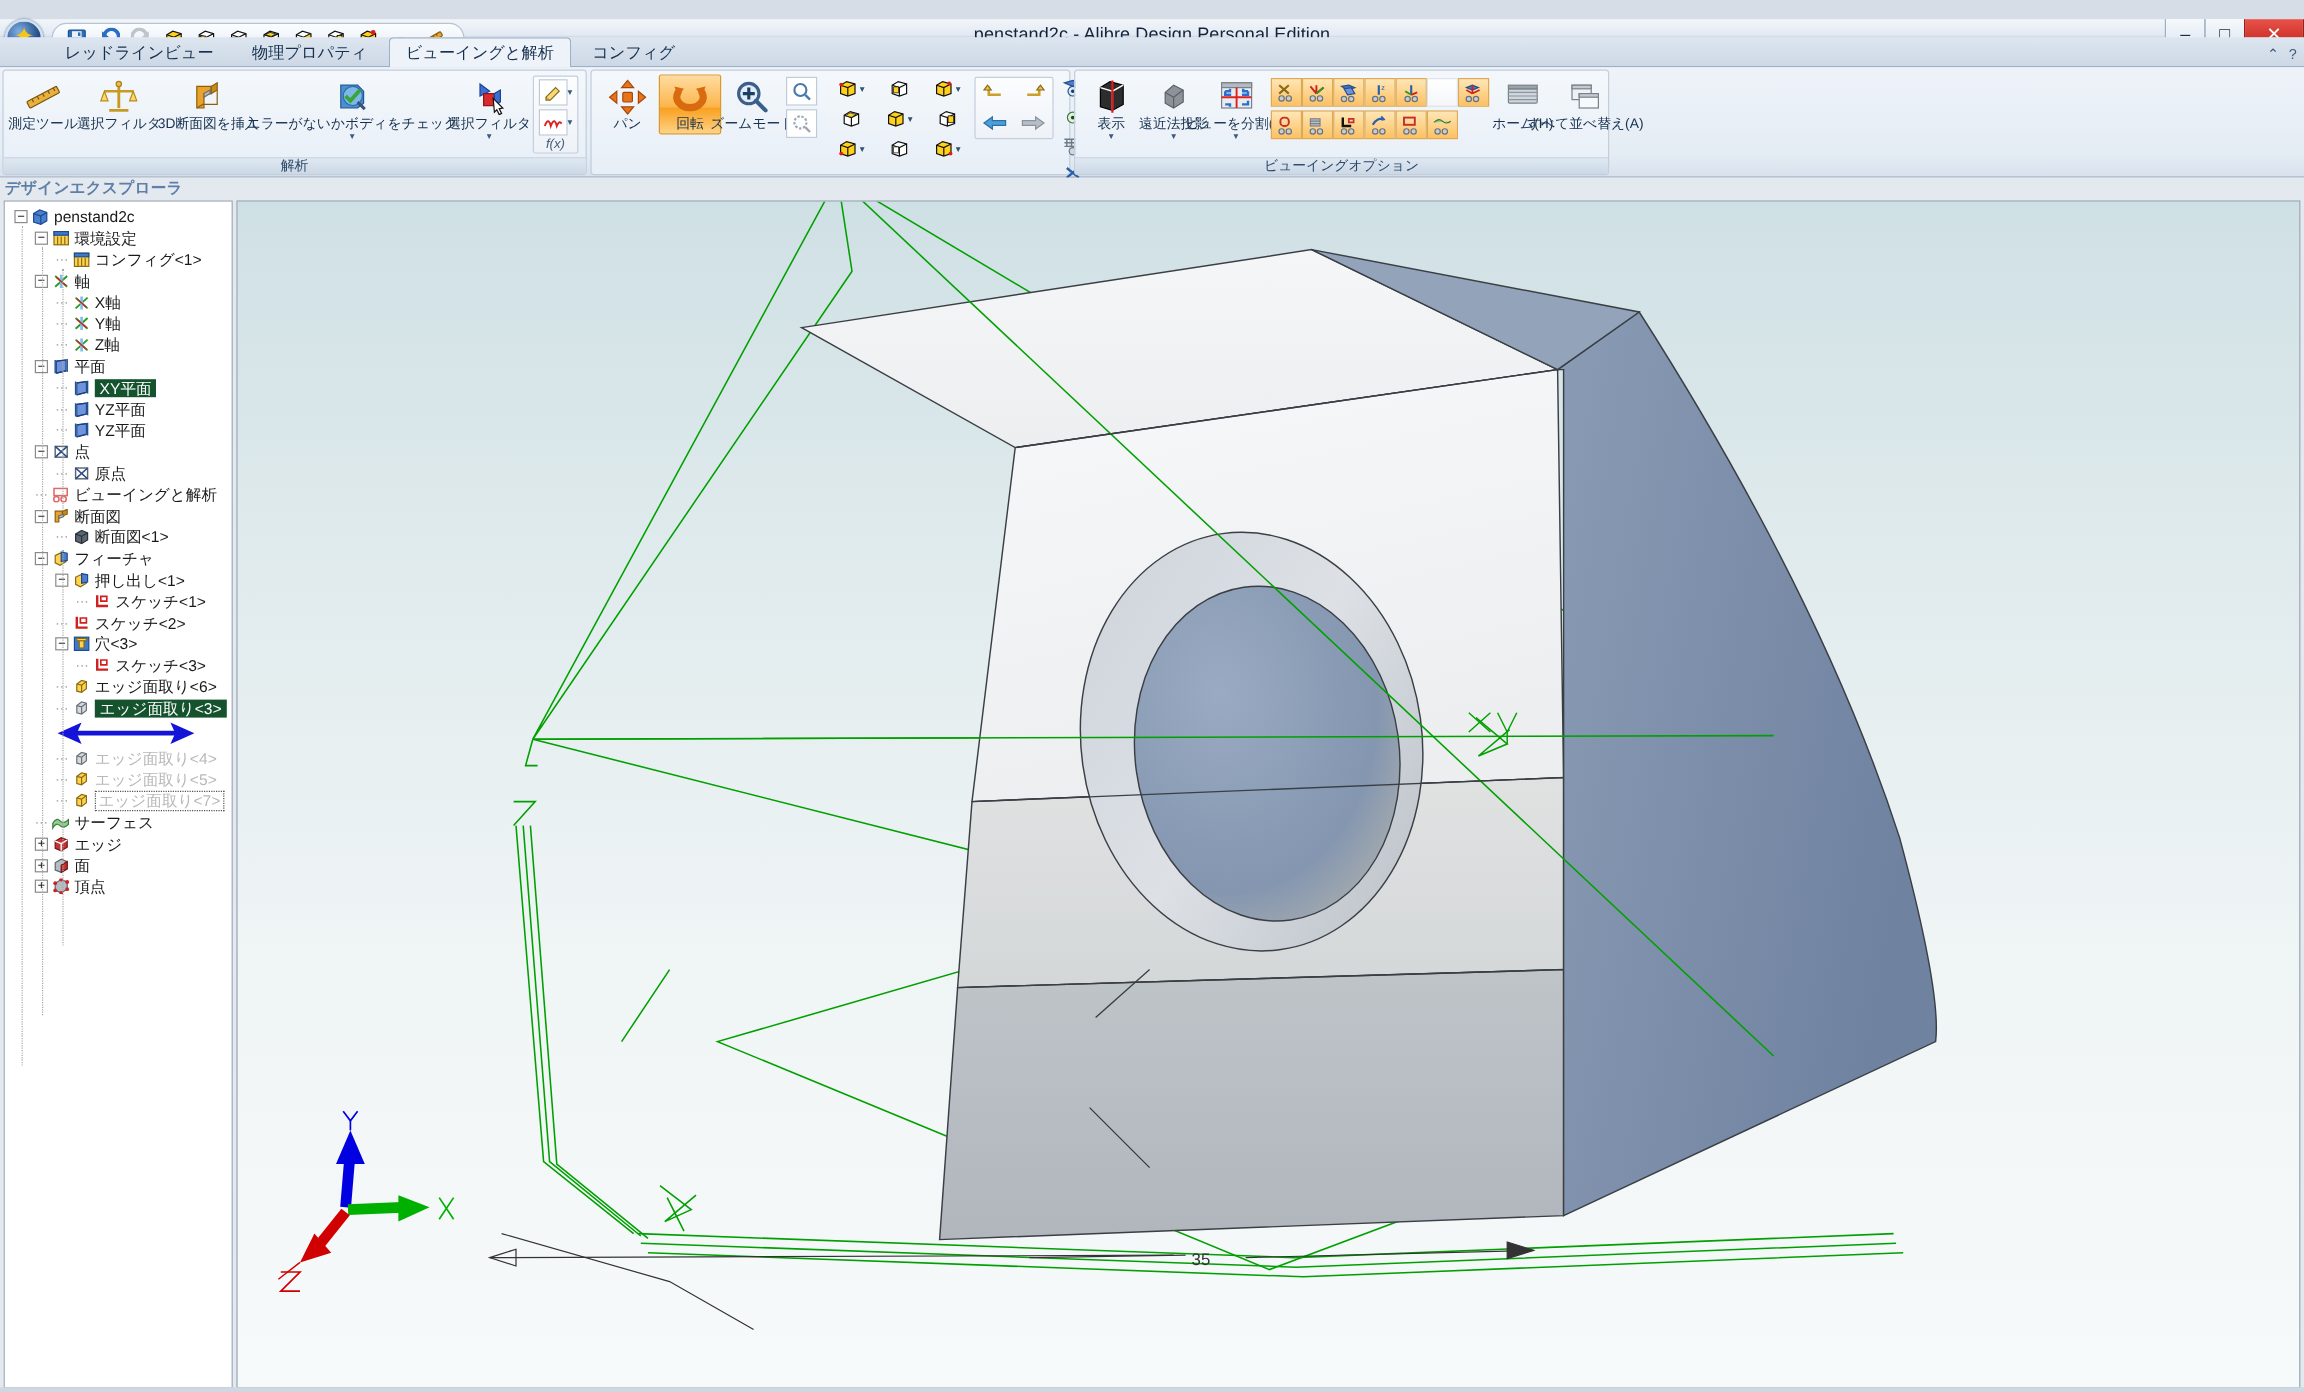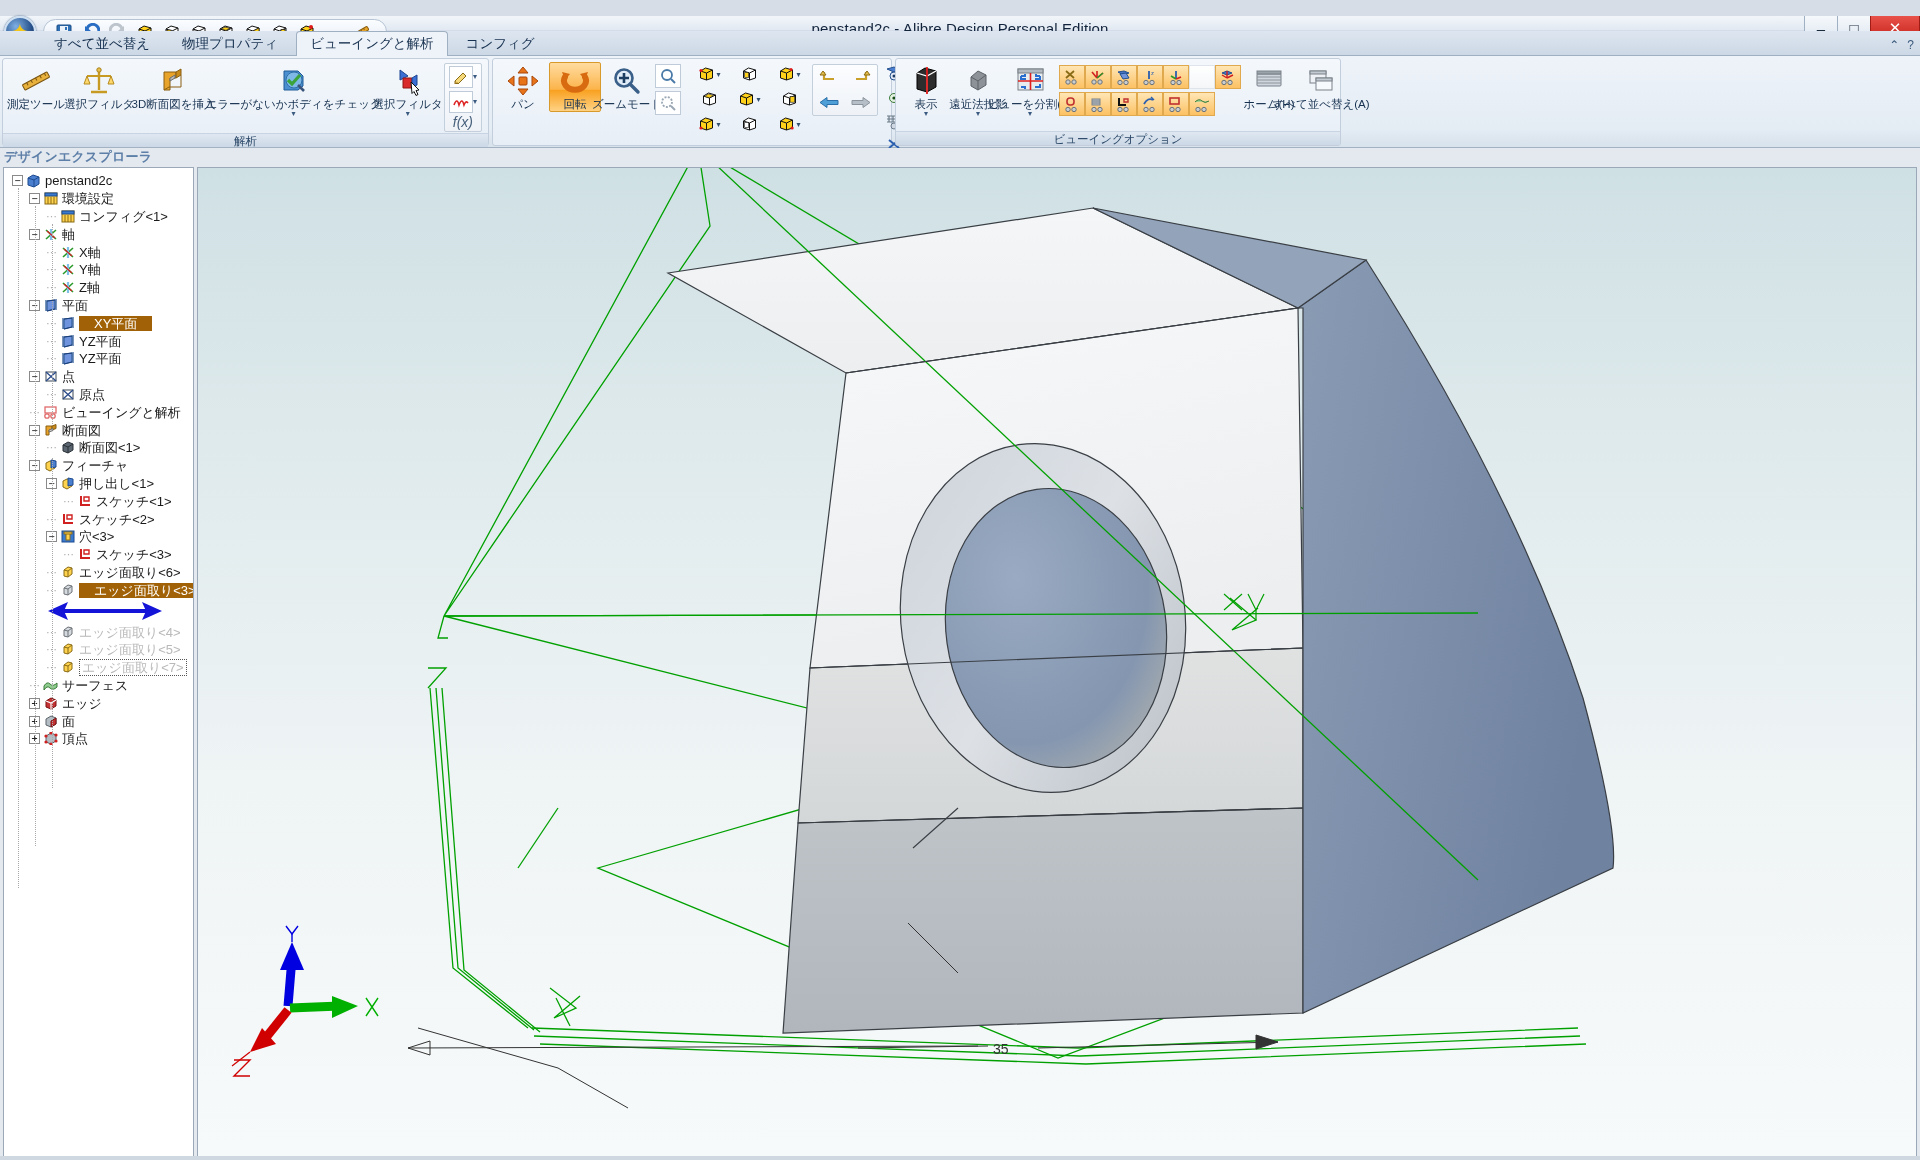--- a/index.html
+++ b/index.html
@@ -119,21 +119,21 @@
   }
   .navpad div { height: 25px; display: flex; align-items: center; justify-content: center; }
   .rsep { width: 1px; background: #cfd9e5; margin: 4px 3px; }
   .fxbox {
     border: 1px solid #c4cfdc; background: linear-gradient(to bottom,#fcfdff,#eef2f7);
     border-radius: 2px; width: 44px; display: flex; flex-direction: column; align-items: center;
     margin: 1px 2px; padding-bottom: 1px;
   }
   .fxrow { display: flex; align-items: center; height: 25px; }
   .fxcell { width: 24px; height: 22px; border: 1px solid #bfcbd9; background: #fff; display: flex; align-items: center; justify-content: center; }
-  .fxlabel { font-size: 14px; font-style: italic; color: #48607c; }
+  .fxlabel { font-size: 11px; font-style: italic; color: #48607c; }
 
   
   .main { position: absolute; left: 0; top: 148px; width: 1920px; height: 1012px; background: #e4e9ef; }
 
   
   .explorer-title {
     position: absolute; left: 4px; top: 0px; font-size: 13px; color: #5d7fa8; letter-spacing: .2px; font-weight: bold;
   }
   .explorer {
     position: absolute; left: 3px; top: 19px; width: 191px; height: 990px;
@@ -143,21 +143,21 @@
   .trow { position: relative; height: 17.8px; display: flex; align-items: center; white-space: nowrap; }
   .tog {
     width: 11px; height: 11px; border: 1px solid #8a8a8a; background: #fff;
     font-size: 10px; line-height: 9px; text-align: center; color: #222; flex: none;
     margin-right: 2px; font-family: "DejaVu Sans Mono", monospace;
   }
   .tspacer { flex: none; }
   .tdash { flex: none; width: 13px; color: #b0b0b0; font-size: 11px; letter-spacing: -1px; overflow: hidden; }
   .tico { width: 17px; height: 15px; flex: none; display: flex; align-items: center; justify-content: center; margin-right: 3px; }
   .tlabel { line-height: 15px; }
-  .trow.sel .tlabel { background: #a16207; color: #fff; padding: 0 15px; }
+  .trow.sel .tlabel { background: #14532d; color: #fff; padding: 0 4px; }
   .trow.dim .tlabel { color: #b9b9b9; }
   .trow.dashed .tlabel { border: 1px dotted #555; padding: 0 2px; }
   .vline {
     position: absolute; border-left: 1px dotted #a9a9a9;
   }
   .rollbar { position: relative; height: 24px; }
   .rollbar svg { position: absolute; left: 42px; top: 1px; }
 
   
   .viewport {
@@ -269,21 +269,21 @@
   <div class="title-text">penstand2c - Alibre Design Personal Edition</div>
 
   <div class="win-btns">
     <div class="win-btn">–</div>
     <div class="win-btn">□</div>
     <div class="win-btn close">✕</div>
   </div>
 </div>
 
 <div class="tabrow">
-  <div class="tab">すべて並べ替え</div>
+  <div class="tab">レッドラインビュー</div>
   <div class="tab">物理プロパティ</div>
   <div class="tab active">ビューイングと解析</div>
   <div class="tab">コンフィグ</div>
   <div class="tabrow-right">
     <span>⌃</span>
     <span>?</span>
   </div>
 </div>
 
 <div class="ribbon">

